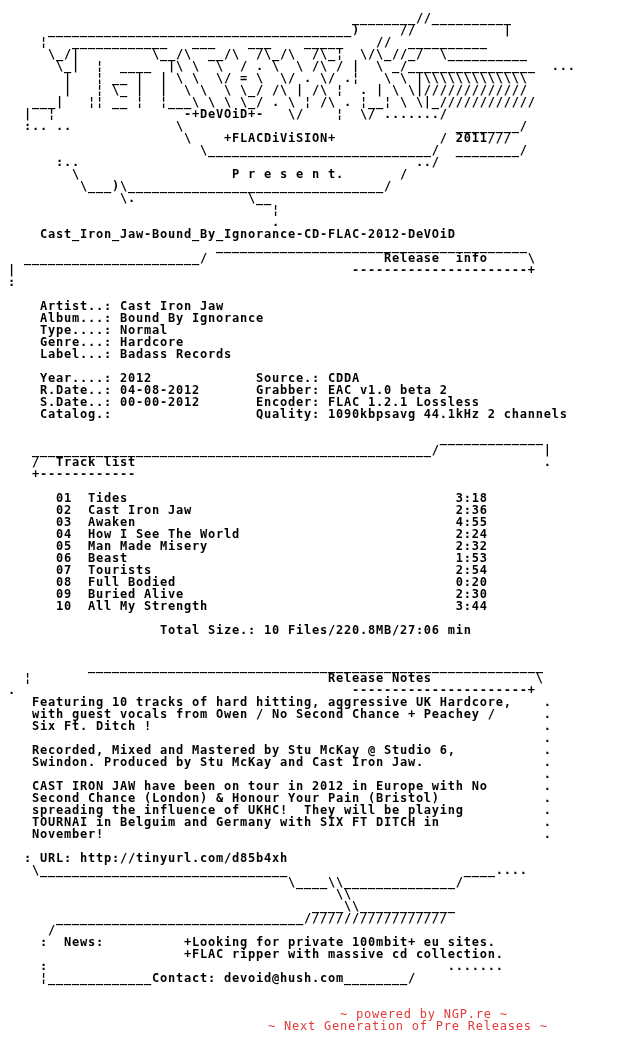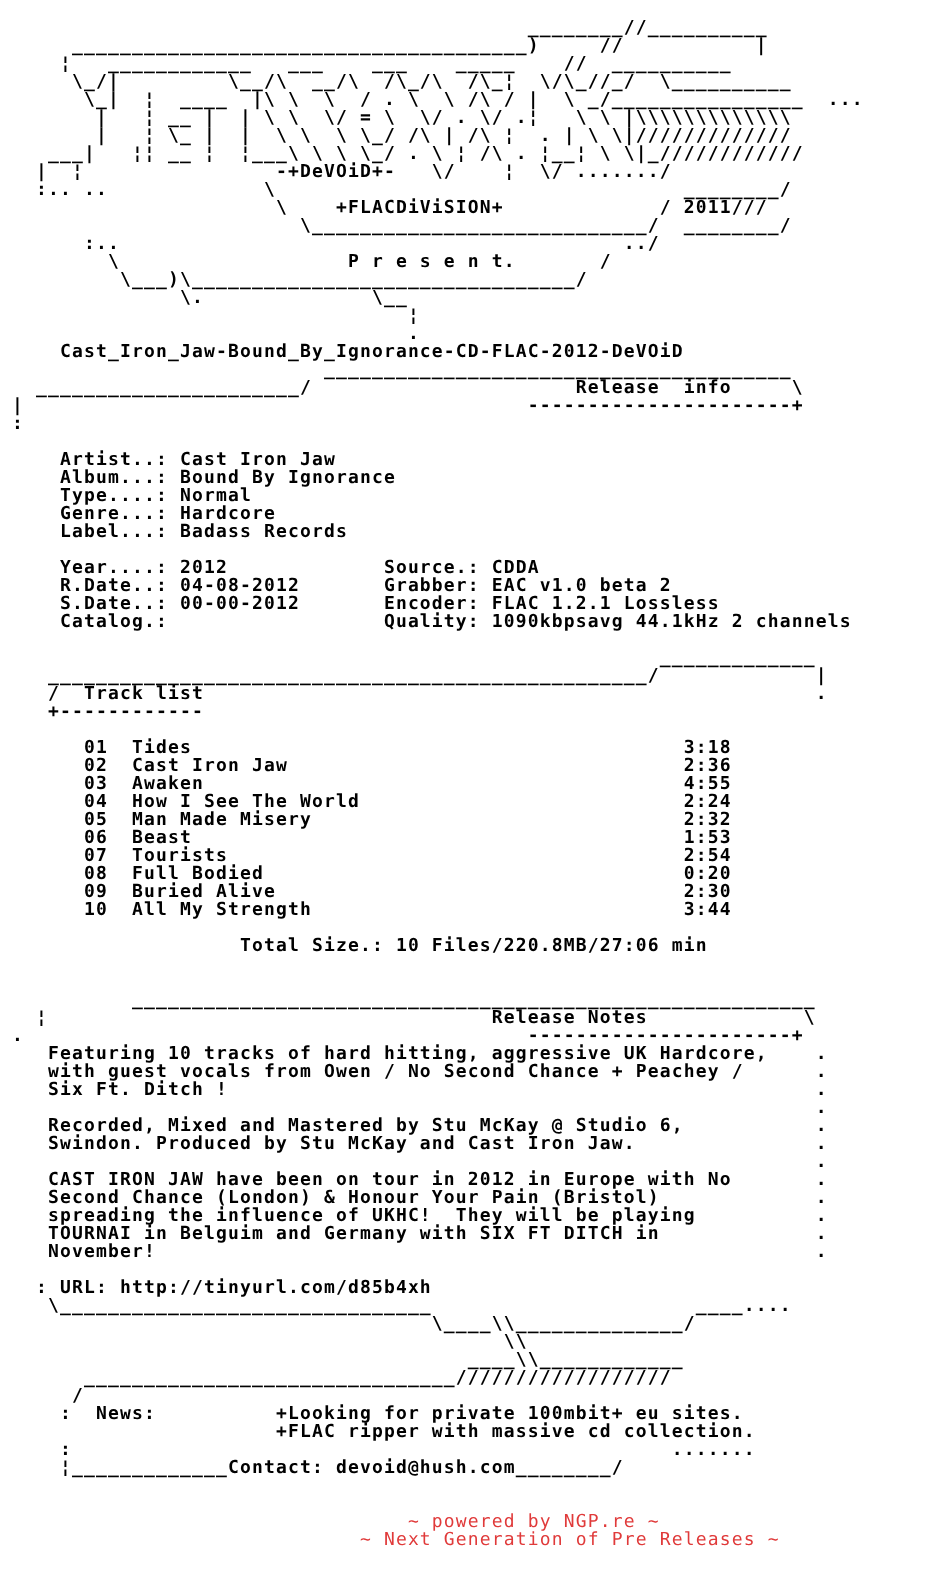--- a/index.html
+++ b/index.html
@@ -8,18 +8,18 @@
     background:#ffffff;color:#000000;
     font-family:"DejaVu Sans Mono",monospace;
   }
   #nfo{
     position:absolute;left:0;top:0;margin:0;
     font:bold 12px/12px "DejaVu Sans Mono",monospace;
     letter-spacing:0.773px;
     white-space:pre;
   }
   #nfo .ln{min-height:12px;white-space:pre;}
-  #nfo .red{color:#e03a3a;font-weight:normal;}
+  #nfo .red{color:#e03a3a;font-weight:normal;text-align:center;}
 </style>
 </head>
 <body>
 
 <pre id="nfo"><div><div class="ln"></div><div class="ln">                                            ________//__________</div><div class="ln">      ______________________________________)     //           |</div><div class="ln">     ¦   ____________   ___    ___    _____    //  __________</div><div class="ln">      \_/|         \__/\  __/\  /\_/\  /\_¦  \/\_//_/  \__________</div><div class="ln">       \_|  ¦  ____  |\ \  \  / . \  \ /\ / |  \ _/________________  ...</div><div class="ln">        |   ¦ __ |  | \ \  \/ = \  \/ . \/ .¦   \ \ |\\\\\\\\\\\\\</div><div class="ln">        |   ¦ \_ |  |  \ \  \ \_/ /\ | /\ ¦  . | \ \|/////////////</div><div class="ln">    ___|   ¦¦ __ ¦  ¦___\ \ \ \_/ . \ ¦ /\ . ¦__¦ \ \|_////////////</div><div class="ln">   |  ¦                -+DeVOiD+-   \/    ¦  \/ ......./</div><div class="ln">   :.. ..             \                                  ________/</div><div class="ln">                       \    +FLACDiViSION+             / 2011///</div><div class="ln">                         \____________________________/  ________/</div><div class="ln">       :..                                          ../</div><div class="ln">         \                   P r e s e n t.       /</div><div class="ln">          \___)\________________________________/</div><div class="ln">               \.              \__</div><div class="ln">                                  ¦</div><div class="ln">                                  .</div></div><div><div class="ln">     Cast_Iron_Jaw-Bound_By_Ignorance-CD-FLAC-2012-DeVOiD</div></div><div><div class="ln">                           _______________________________________</div><div class="ln">   ______________________/                      Release  info     \</div><div class="ln"> |                                          ----------------------+</div><div class="ln"> :</div><div class="ln"></div><div class="ln">     Artist..: Cast Iron Jaw</div><div class="ln">     Album...: Bound By Ignorance</div><div class="ln">     Type....: Normal</div><div class="ln">     Genre...: Hardcore</div><div class="ln">     Label...: Badass Records</div><div class="ln"></div><div class="ln">     Year....: 2012             Source.: CDDA</div><div class="ln">     R.Date..: 04-08-2012       Grabber: EAC v1.0 beta 2</div><div class="ln">     S.Date..: 00-00-2012       Encoder: FLAC 1.2.1 Lossless</div><div class="ln">     Catalog.:                  Quality: 1090kbpsavg 44.1kHz 2 channels</div></div><div><div class="ln"></div><div class="ln">                                                       _____________</div><div class="ln">    __________________________________________________/             |</div><div class="ln">    /  Track list                                                   .</div><div class="ln">    +------------</div><div class="ln"></div><div class="ln">       01  Tides                                         3:18</div><div class="ln">       02  Cast Iron Jaw                                 2:36</div><div class="ln">       03  Awaken                                        4:55</div><div class="ln">       04  How I See The World                           2:24</div><div class="ln">       05  Man Made Misery                               2:32</div><div class="ln">       06  Beast                                         1:53</div><div class="ln">       07  Tourists                                      2:54</div><div class="ln">       08  Full Bodied                                   0:20</div><div class="ln">       09  Buried Alive                                  2:30</div><div class="ln">       10  All My Strength                               3:44</div><div class="ln"></div><div class="ln">                    Total Size.: 10 Files/220.8MB/27:06 min</div><div class="ln"></div></div><div><div class="ln"></div><div class="ln">           _________________________________________________________</div><div class="ln">   ¦                                     Release Notes             \</div><div class="ln"> .                                          ----------------------+</div><div class="ln">    Featuring 10 tracks of hard hitting, aggressive UK Hardcore,    .</div><div class="ln">    with guest vocals from Owen / No Second Chance + Peachey /      .</div><div class="ln">    Six Ft. Ditch !                                                 .</div><div class="ln">                                                                    .</div><div class="ln">    Recorded, Mixed and Mastered by Stu McKay @ Studio 6,           .</div><div class="ln">    Swindon. Produced by Stu McKay and Cast Iron Jaw.               .</div><div class="ln">                                                                    .</div><div class="ln">    CAST IRON JAW have been on tour in 2012 in Europe with No       .</div><div class="ln">    Second Chance (London) &amp; Honour Your Pain (Bristol)             .</div><div class="ln">    spreading the influence of UKHC!  They will be playing          .</div><div class="ln">    TOURNAI in Belguim and Germany with SIX FT DITCH in             .</div><div class="ln">    November!                                                       .</div><div class="ln"></div><div class="ln">   : URL: http://tinyurl.com/d85b4xh</div></div><div><div class="ln">    \_______________________________                      ____....</div><div class="ln">                                    \____\\______________/</div><div class="ln">                                          \\</div><div class="ln">                                       ____\\____________</div><div class="ln">       _______________________________//////////////////</div><div class="ln">      /</div><div class="ln">     :  News:          +Looking for private 100mbit+ eu sites.</div><div class="ln">                       +FLAC ripper with massive cd collection.</div><div class="ln">     :                                                  .......</div><div class="ln">     ¦_____________Contact: devoid@hush.com________/</div></div><div><div class="ln"></div><div class="ln"></div><div class="ln red">                                  ~ powered by NGP.re ~</div><div class="ln red">                              ~ Next Generation of Pre Releases ~</div><div class="ln"></div><div class="ln"></div></div></pre>
 
 </body></html>

